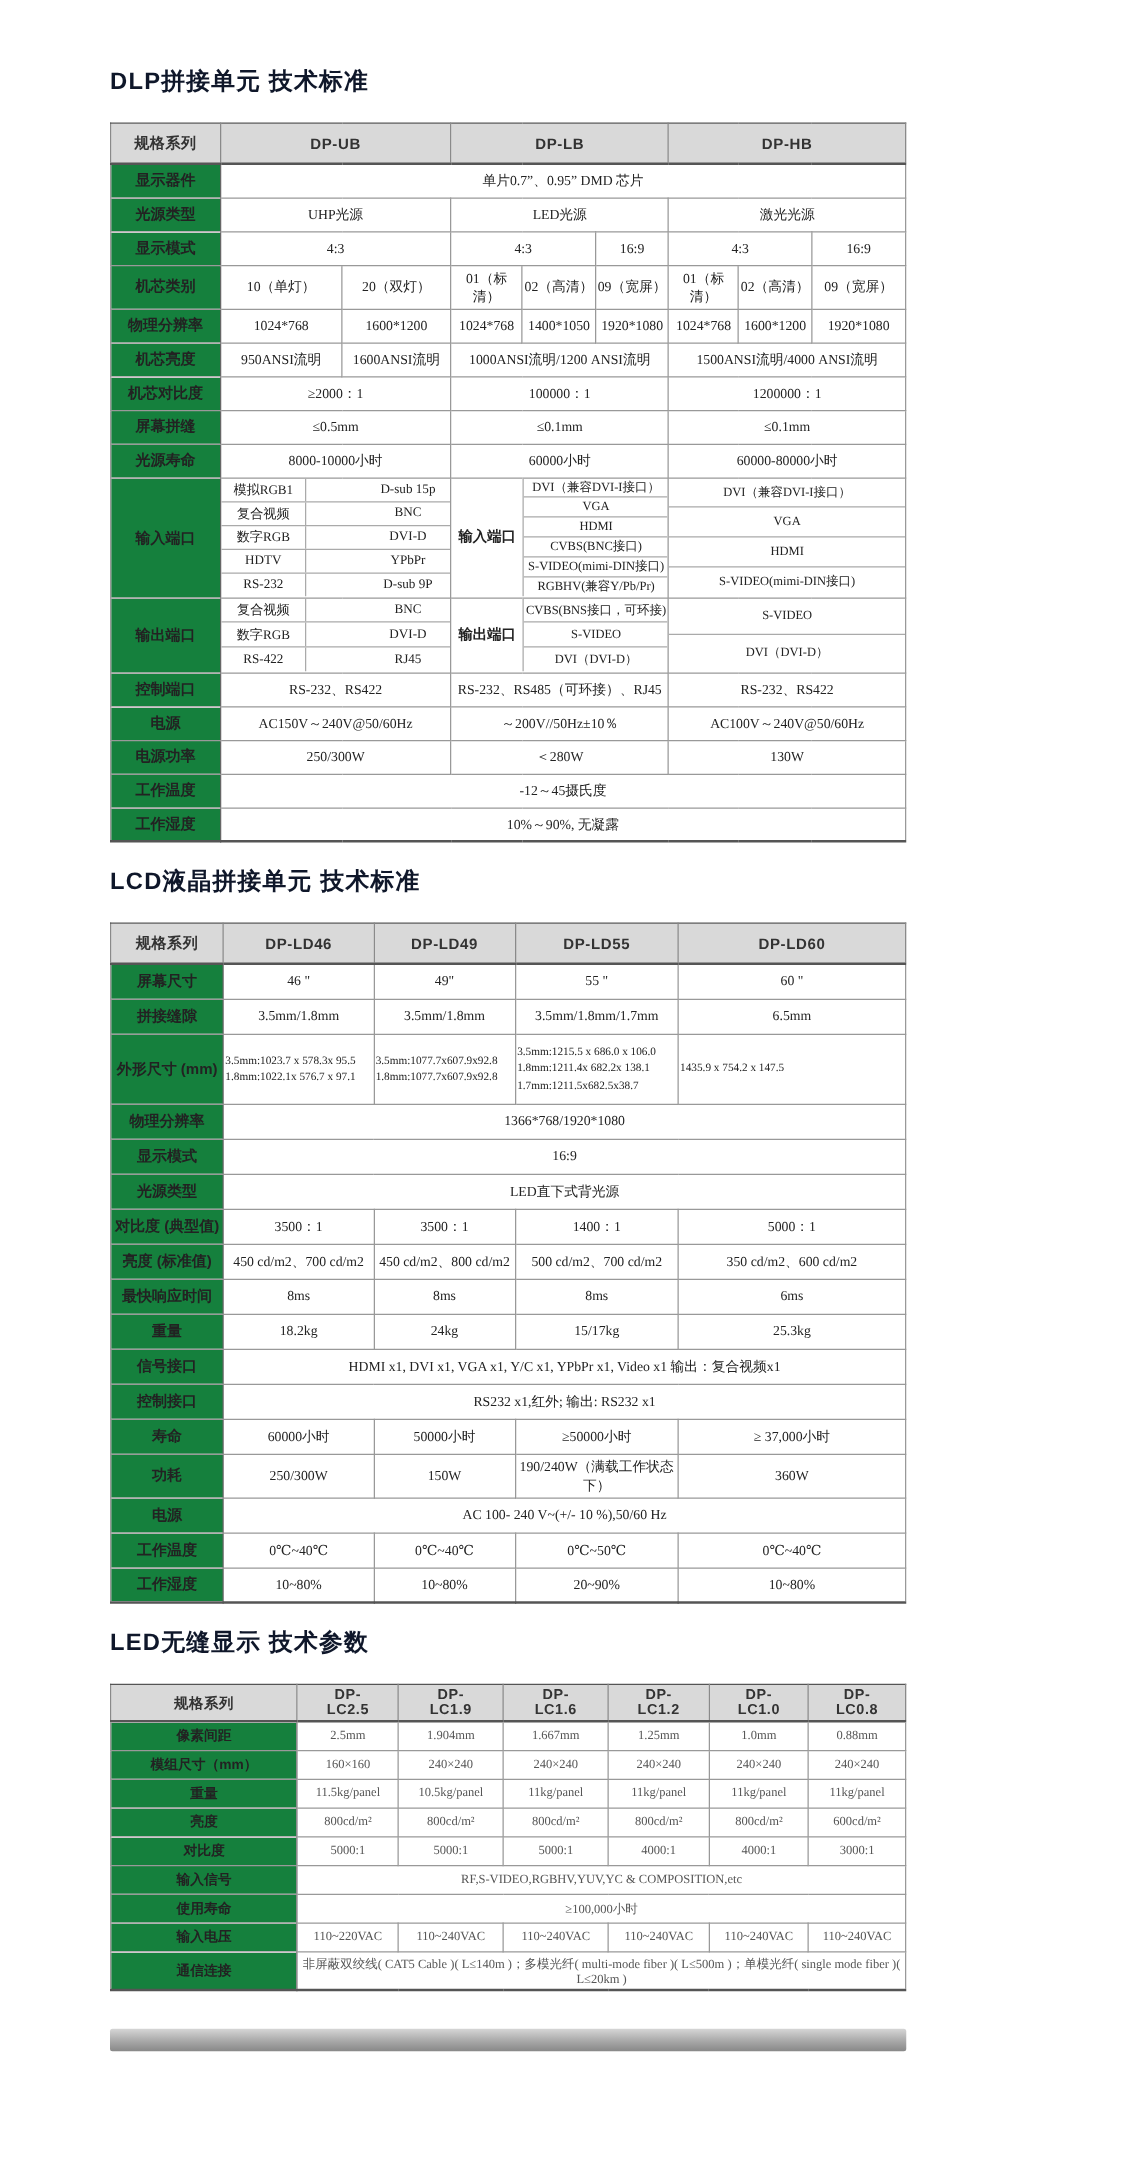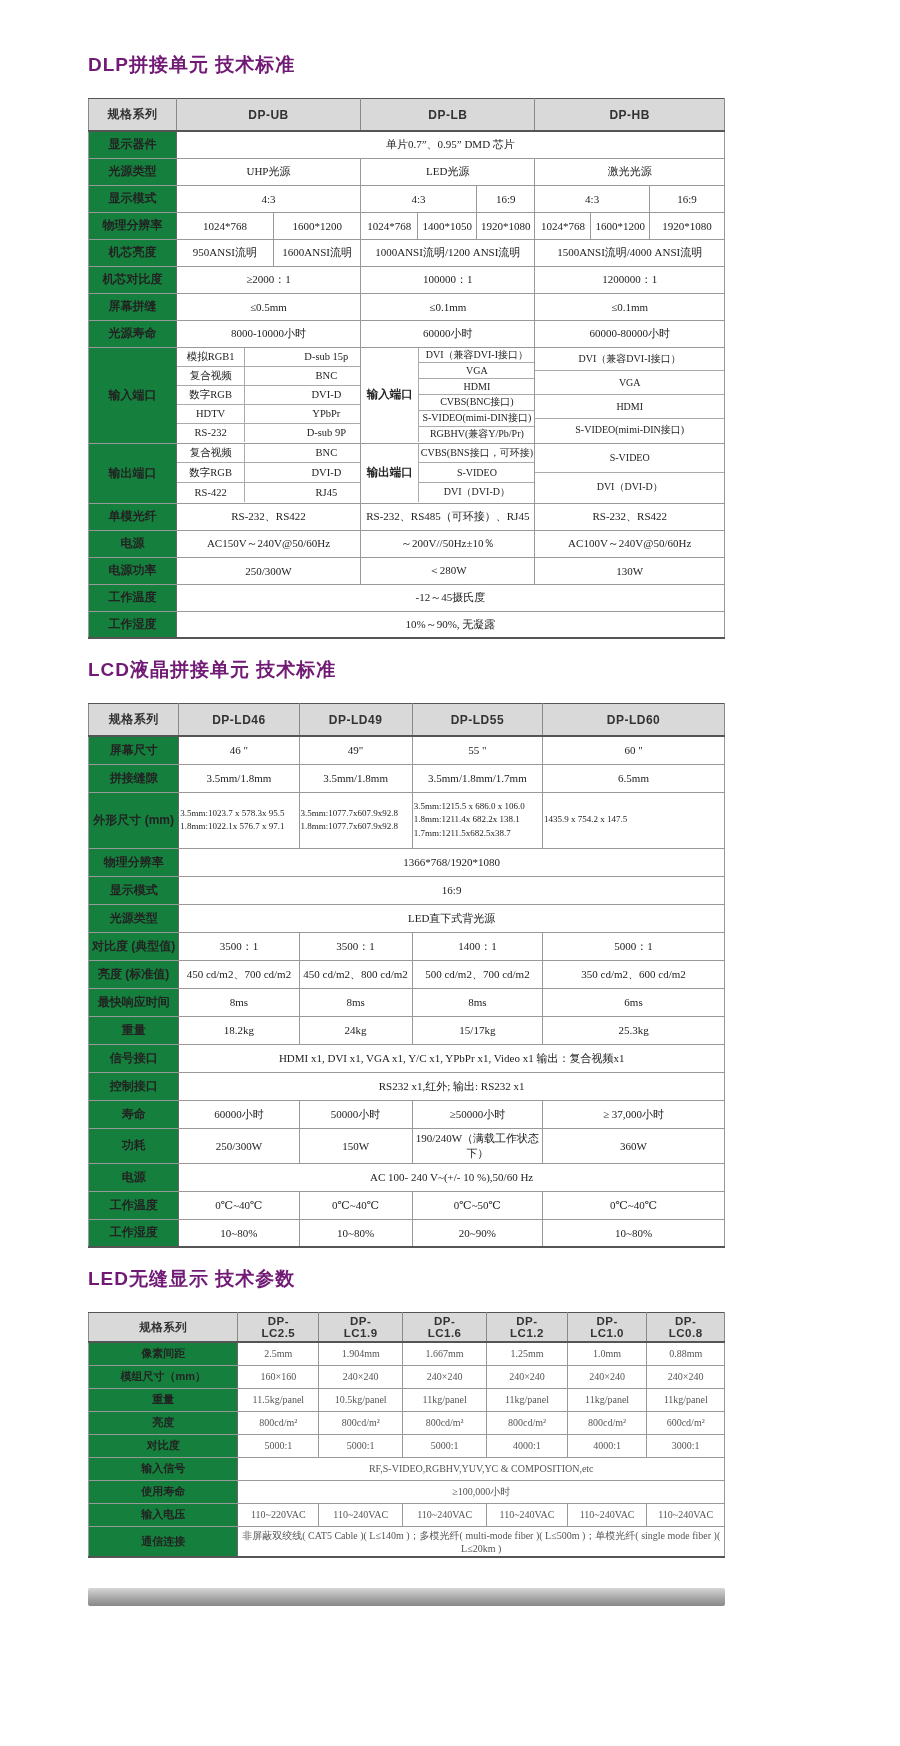--- a/index.html
+++ b/index.html
@@ -3,21 +3,21 @@
 <meta charset="utf-8">
 <style>
   html,body{margin:0;padding:0;}
   body{
     width:900px;min-height:1746px;background:#ffffff;
     font-family:"Liberation Sans","DejaVu Sans",sans-serif;color:#222;
   }
   .content{padding:34px 175px 0 88px;}
   .section{margin-bottom:14px;}
   .section-title{
-    font-size:19px;font-weight:700;color:#701a75;letter-spacing:1px;
+    font-size:19px;font-weight:700;color:#0f172a;letter-spacing:1px;
     margin:18px 0 20px 0;
   }
   table{width:100%;border-collapse:collapse;table-layout:fixed;border-bottom:2px solid #555;}
   th{
     background:#d9d9d9;font-size:12px;font-weight:700;color:#333;height:27px;
     border:1px solid #8a8a8a;border-top:1px solid #555;border-bottom:2px solid #555;
     padding:2px 14px;letter-spacing:.5px;
   }
   td{
     border:1px solid #999;font-size:11px;text-align:center;vertical-align:middle;
@@ -105,20 +105,31 @@
           </tr>
           <tr>
             <td class="lbl">显示模式</td>
             <td class="val" colspan="2">4:3</td>
             <td class="val" colspan="2">4:3</td>
             <td class="val" colspan="1">16:9</td>
             <td class="val" colspan="2">4:3</td>
             <td class="val" colspan="1">16:9</td>
           </tr>
           <tr>
+            <td class="lbl">机芯类别</td>
+            <td class="val" colspan="1">10（单灯）</td>
+            <td class="val" colspan="1">20（双灯）</td>
+            <td class="val" colspan="1">01（标清）</td>
+            <td class="val" colspan="1">02（高清）</td>
+            <td class="val" colspan="1">09（宽屏）</td>
+            <td class="val" colspan="1">01（标清）</td>
+            <td class="val" colspan="1">02（高清）</td>
+            <td class="val" colspan="1">09（宽屏）</td>
+          </tr>
+          <tr>
             <td class="lbl">物理分辨率</td>
             <td class="val" colspan="1">1024*768</td>
             <td class="val" colspan="1">1600*1200</td>
             <td class="val" colspan="1">1024*768</td>
             <td class="val" colspan="1">1400*1050</td>
             <td class="val" colspan="1">1920*1080</td>
             <td class="val" colspan="1">1024*768</td>
             <td class="val" colspan="1">1600*1200</td>
             <td class="val" colspan="1">1920*1080</td>
           </tr>
@@ -228,21 +239,21 @@
             <td class="val sub" colspan="3">
               <div class="labeled" style="height: 58px;">
                 <div class="ilist">
                   <div class="iitem">S-VIDEO</div>
                   <div class="iitem">DVI（DVI-D）</div>
                 </div>
               </div>
             </td>
           </tr>
           <tr>
-            <td class="lbl">单模光纤</td>
+            <td class="lbl">控制端口</td>
             <td class="val" colspan="2">RS-232、RS422</td>
             <td class="val" colspan="3">RS-232、RS485（可环接）、RJ45</td>
             <td class="val" colspan="3">RS-232、RS422</td>
           </tr>
           <tr>
             <td class="lbl">电源</td>
             <td class="val" colspan="2">AC150V～240V@50/60Hz</td>
             <td class="val" colspan="3">～200V//50Hz±10％</td>
             <td class="val" colspan="3">AC100V～240V@50/60Hz</td>
           </tr>

